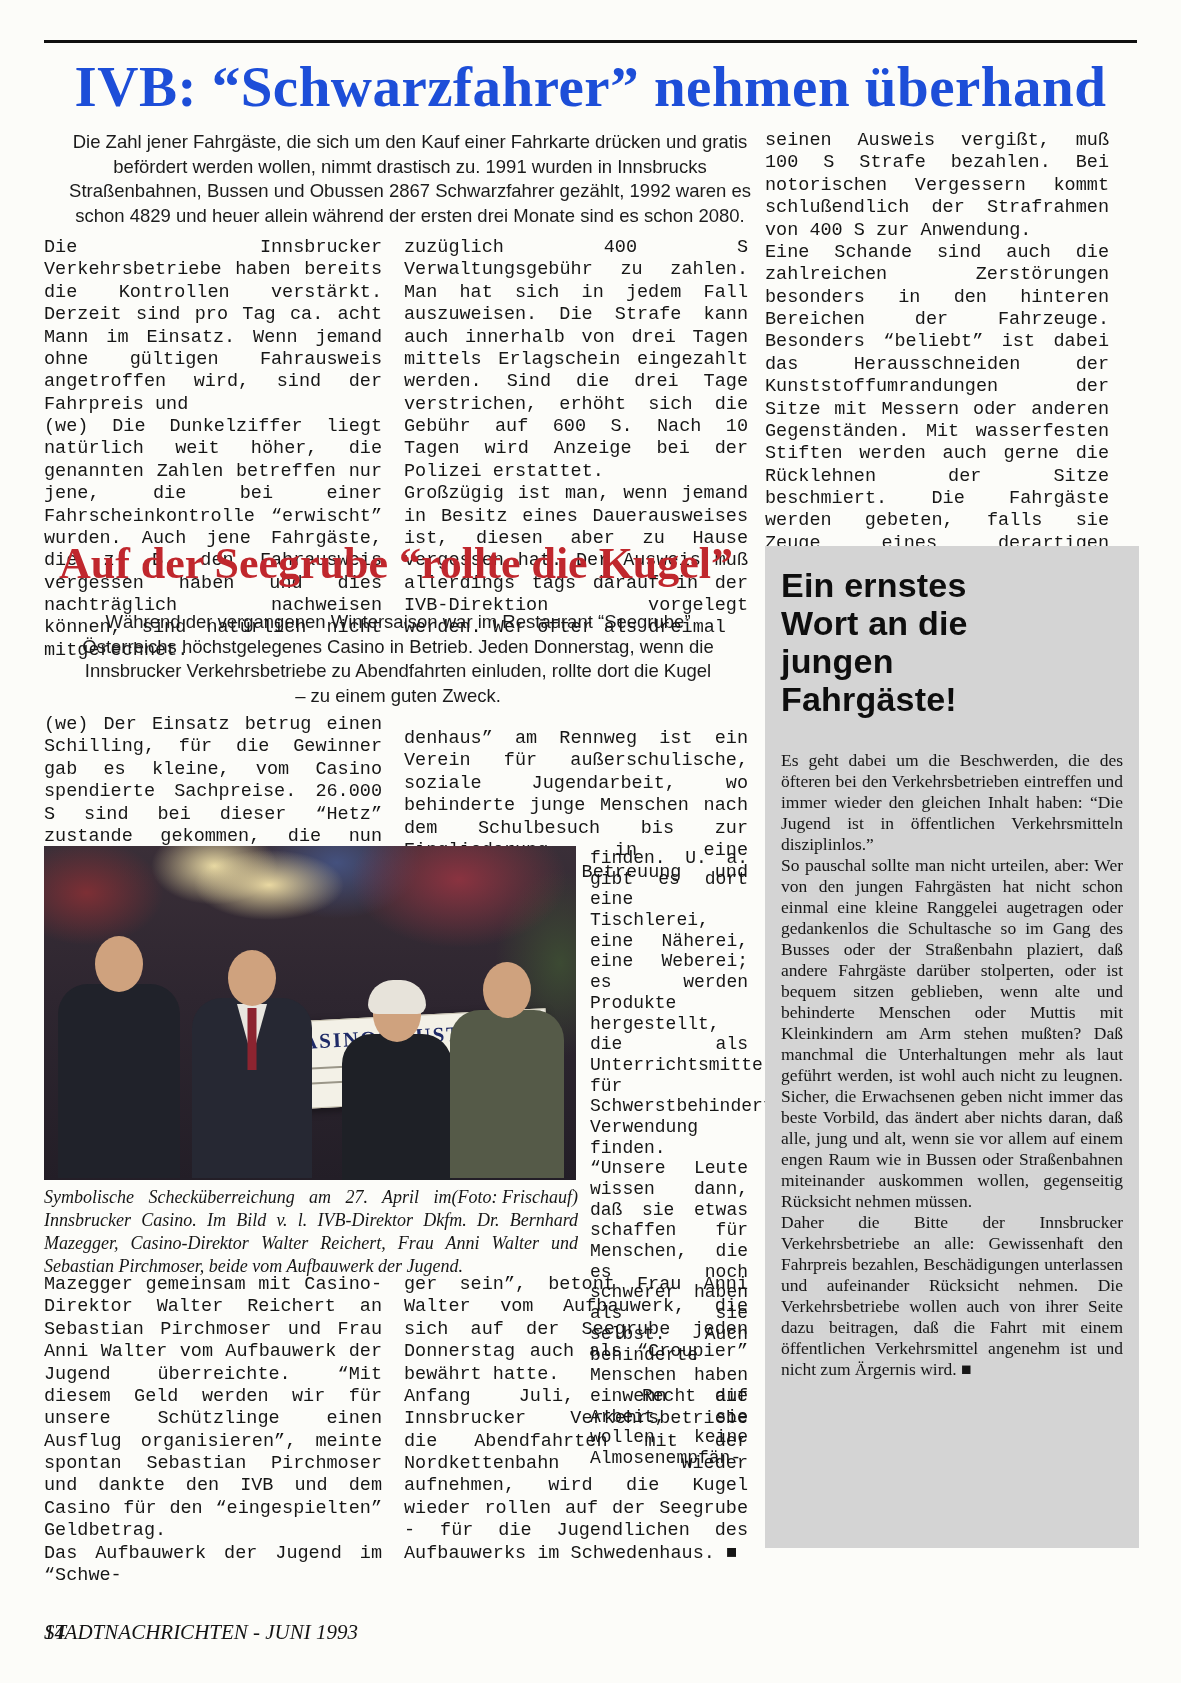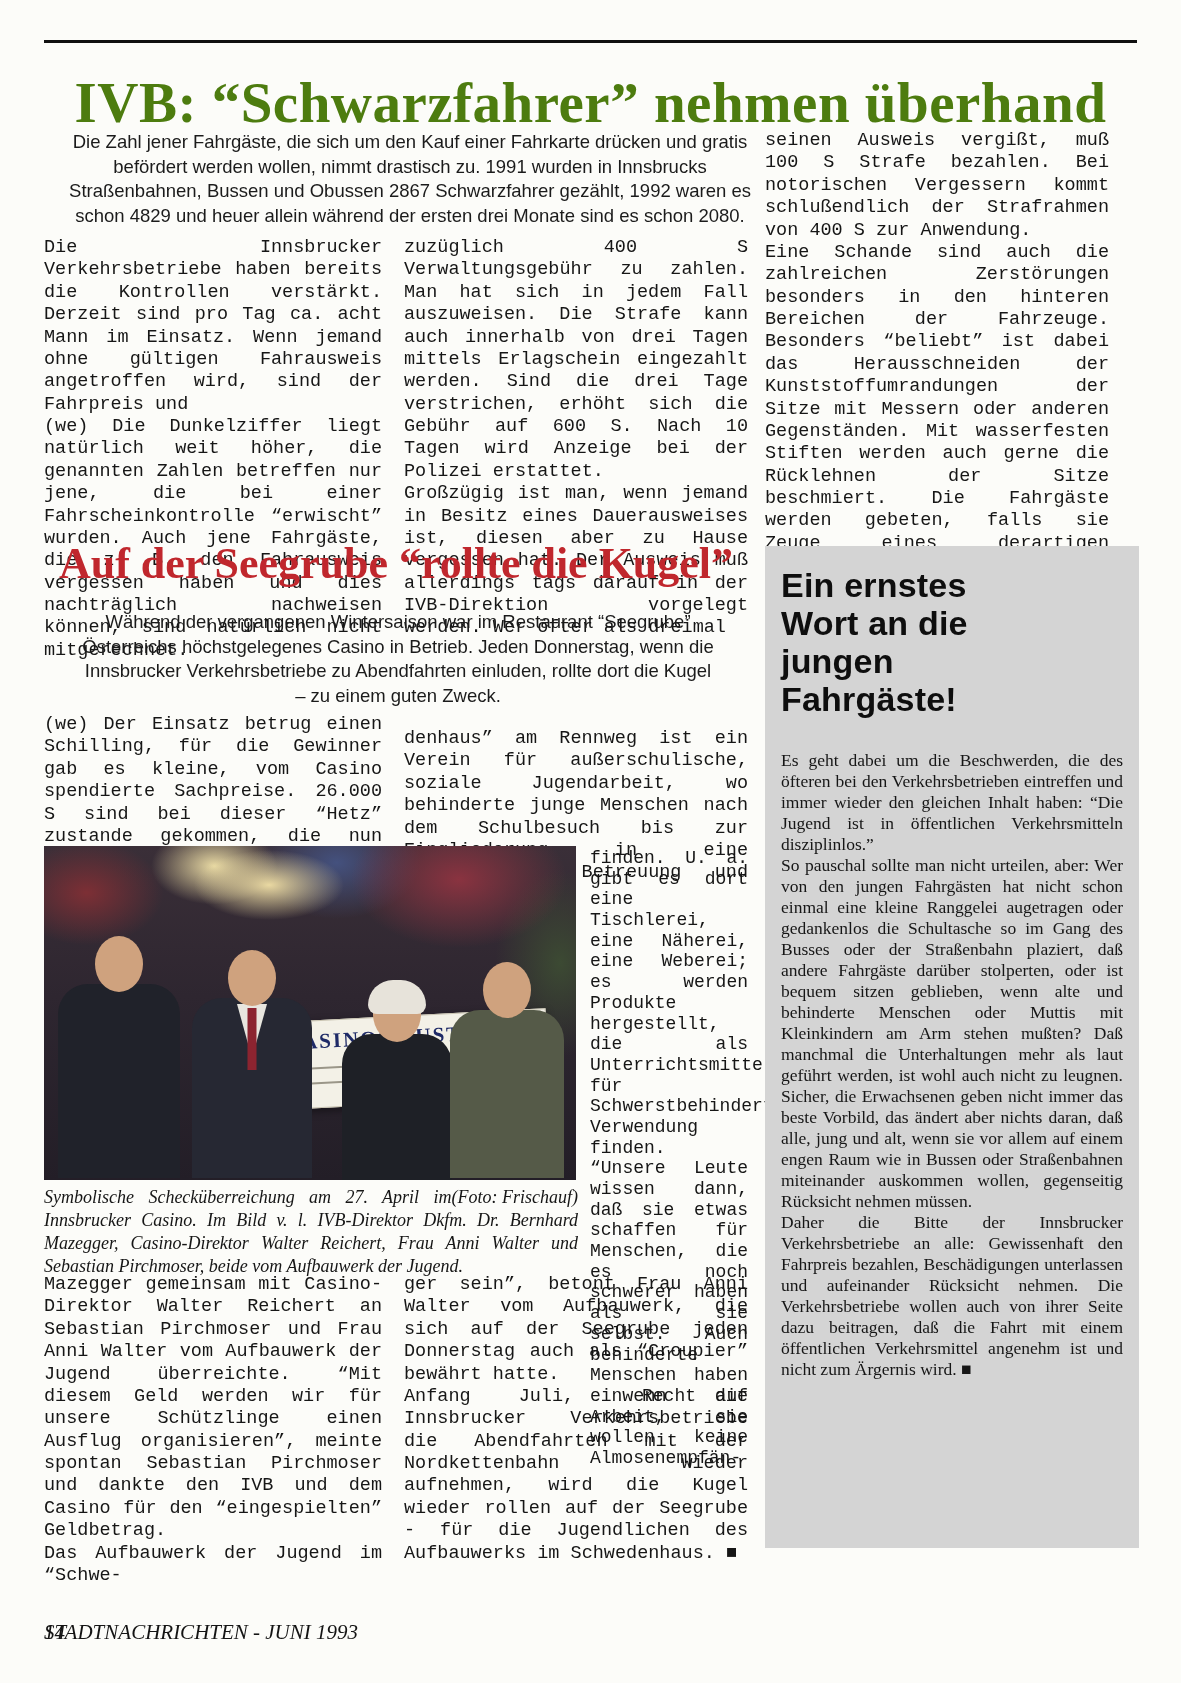--- a/index.html
+++ b/index.html
@@ -5,22 +5,22 @@
   * { margin:0; padding:0; box-sizing:border-box; }
   html,body { background:#8a8a8a; }
   .page {
     position:relative; width:1181px; height:1683px; margin:0 auto;
     background:#fcfcf9; color:#161616; overflow:hidden;
     font-family:"Liberation Serif", serif;
   }
   .rule-top { position:absolute; left:44px; right:44px; top:40px; height:3px; background:#101010; }
 
   .headline1 {
-    position:absolute; top:70px; left:20px; right:20px; text-align:center;
-    font-size:57px; font-weight:bold; color:#4d7c0f; letter-spacing:0.5px;
+    position:absolute; top:54px; left:20px; right:20px; text-align:center;
+    font-size:57px; font-weight:bold; color:#1d4ed8; letter-spacing:0.5px;
     font-family:"Liberation Serif", serif;
   }
   .lead {
     font-family:"Liberation Sans", sans-serif; font-size:18.5px; line-height:1.33;
     text-align:center; color:#1b1b1b;
   }
   .lead1 { position:absolute; top:130px; left:65px; width:690px; }
   .lead2 { position:absolute; top:610px; left:78px; width:640px; }
 
   .col { position:absolute; }

